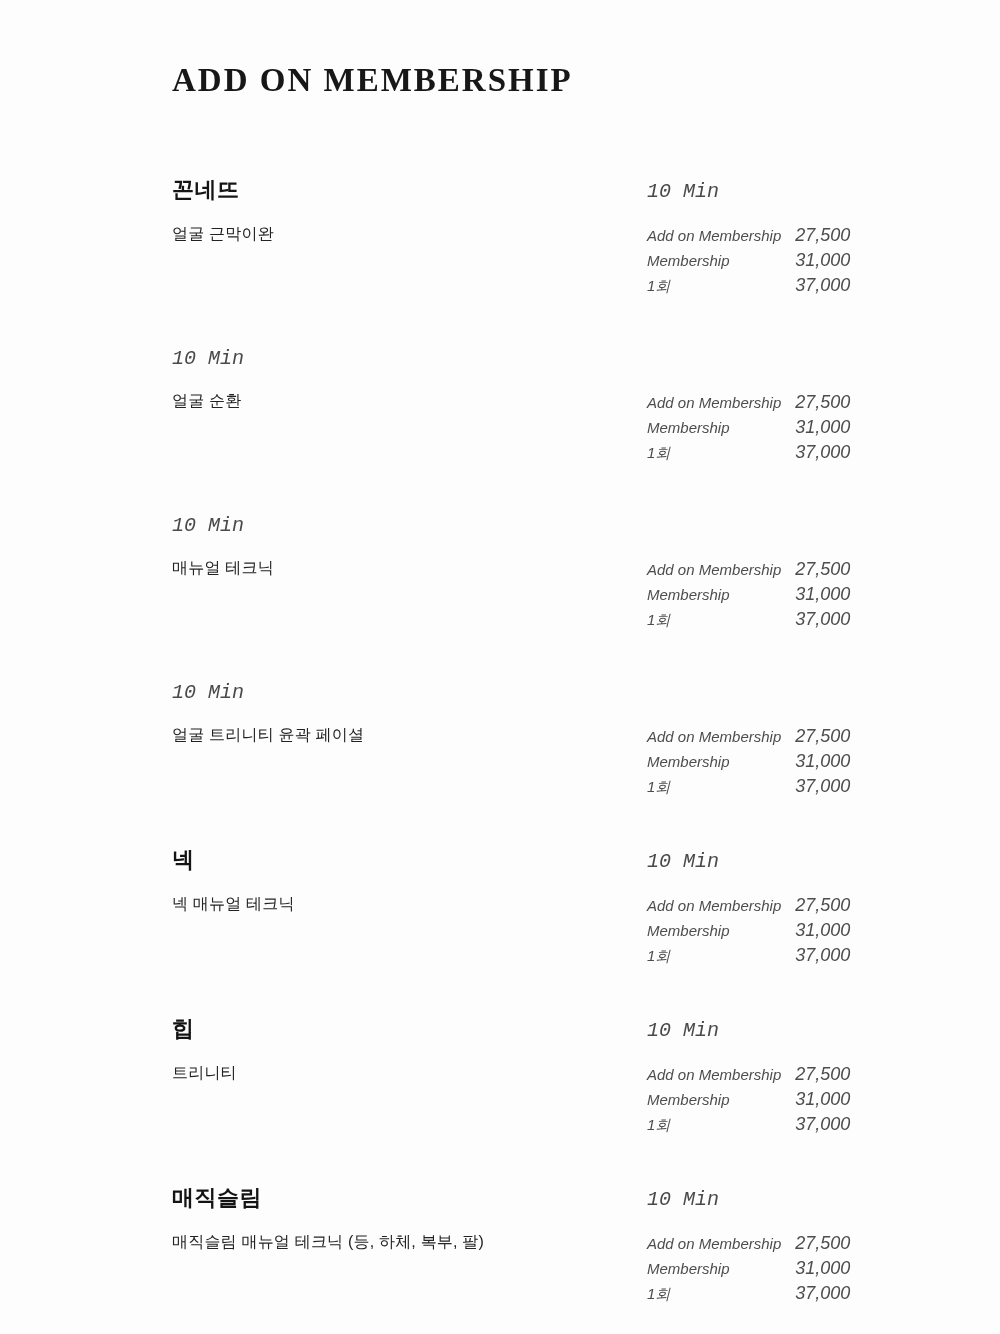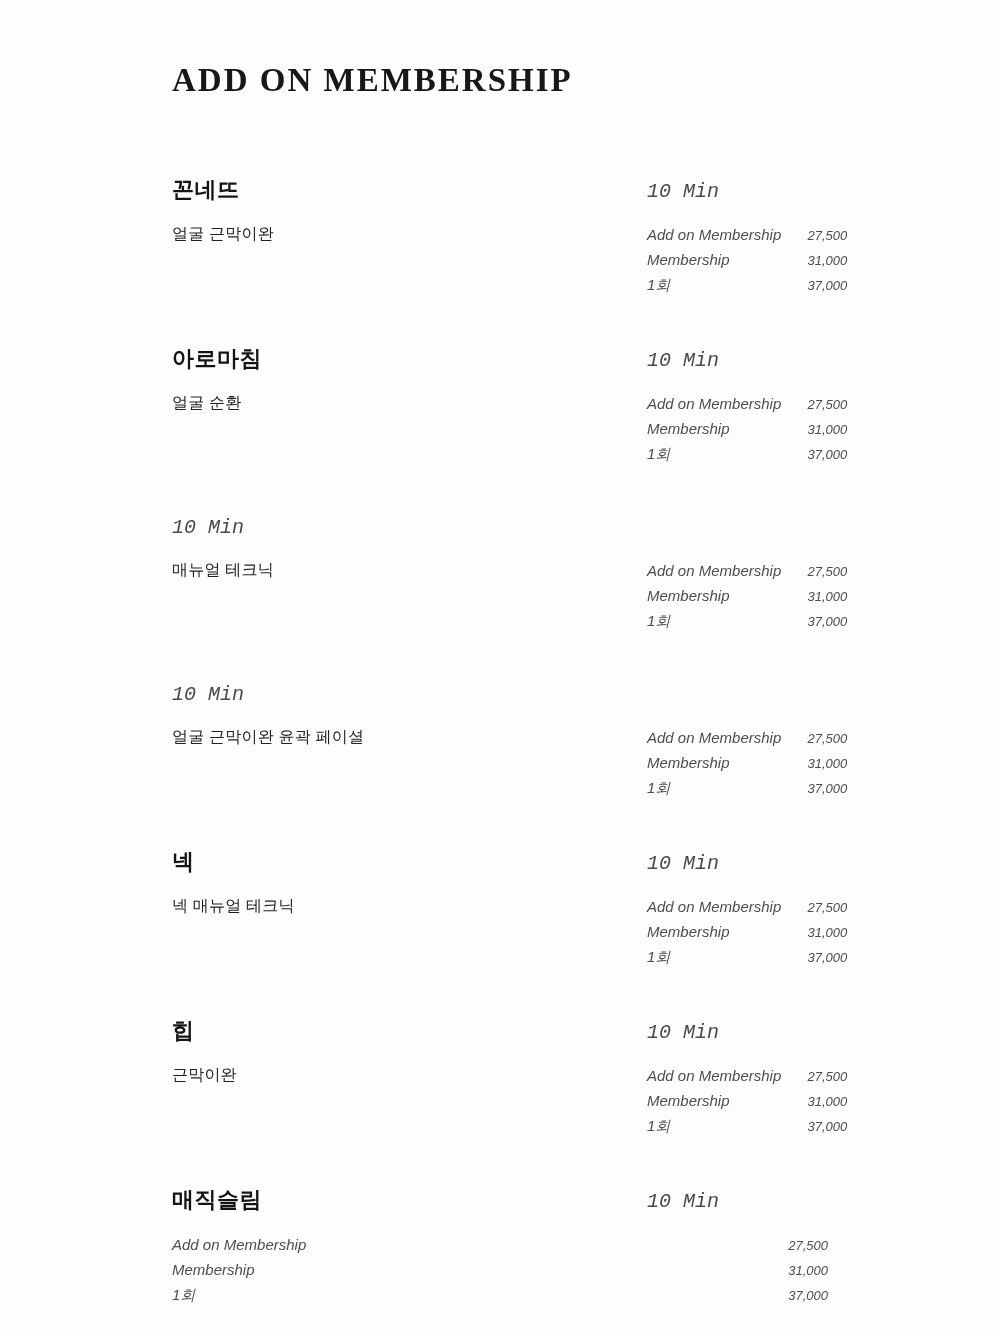--- a/index.html
+++ b/index.html
@@ -68,21 +68,21 @@
     line-height: 24px;
   }
   .price-label {
     font-style: italic;
     font-size: 15px;
     color: #4d4d4d;
     white-space: nowrap;
   }
   .price-value {
     font-style: italic;
-    font-size: 13px;
+    font-size: 18px;
     color: #4d4d4d;
     text-align: right;
     min-width: 52px;
     margin-left: 14px;
   }
 </style>
 </head>
 <body>
 
 <div class="page">
@@ -109,21 +109,20 @@
             <div class="price-row">
           <span class="price-label">1회</span>
           <span class="price-value">37,000</span>
         </div>
           </div>
     </div>
   </div>
 
   <div class="section">
     <div class="section-row-1">
-      <div class="section-name">아로마침</div>
       <div class="section-duration">10 Min</div>
     </div>
     <div class="section-row-2">
       <div class="section-desc">얼굴 순환</div>
       <div class="price-rows">
 
       <div class="price-row">
           <span class="price-label">Add on Membership</span>
           <span class="price-value">27,500</span>
         </div>
@@ -161,21 +160,21 @@
         </div>
           </div>
     </div>
   </div>
 
   <div class="section">
     <div class="section-row-1">
       <div class="section-duration">10 Min</div>
     </div>
     <div class="section-row-2">
-      <div class="section-desc">얼굴 근막이완 윤곽 페이셜</div>
+      <div class="section-desc">얼굴 트리니티 윤곽 페이셜</div>
       <div class="price-rows">
 
       <div class="price-row">
           <span class="price-label">Add on Membership</span>
           <span class="price-value">27,500</span>
         </div>
             <div class="price-row">
           <span class="price-label">Membership</span>
           <span class="price-value">31,000</span>
         </div>
@@ -211,21 +210,21 @@
           </div>
     </div>
   </div>
 
   <div class="section">
     <div class="section-row-1">
       <div class="section-name">힙</div>
       <div class="section-duration">10 Min</div>
     </div>
     <div class="section-row-2">
-      <div class="section-desc">근막이완</div>
+      <div class="section-desc">트리니티</div>
       <div class="price-rows">
 
       <div class="price-row">
           <span class="price-label">Add on Membership</span>
           <span class="price-value">27,500</span>
         </div>
             <div class="price-row">
           <span class="price-label">Membership</span>
           <span class="price-value">31,000</span>
         </div>
@@ -236,20 +235,21 @@
           </div>
     </div>
   </div>
 
   <div class="section">
     <div class="section-row-1">
       <div class="section-name">매직슬림</div>
       <div class="section-duration">10 Min</div>
     </div>
     <div class="section-row-2">
+      <div class="section-desc">매직슬림 매뉴얼 테크닉 (등, 하체, 복부, 팔)</div>
       <div class="price-rows">
 
       <div class="price-row">
           <span class="price-label">Add on Membership</span>
           <span class="price-value">27,500</span>
         </div>
             <div class="price-row">
           <span class="price-label">Membership</span>
           <span class="price-value">31,000</span>
         </div>

